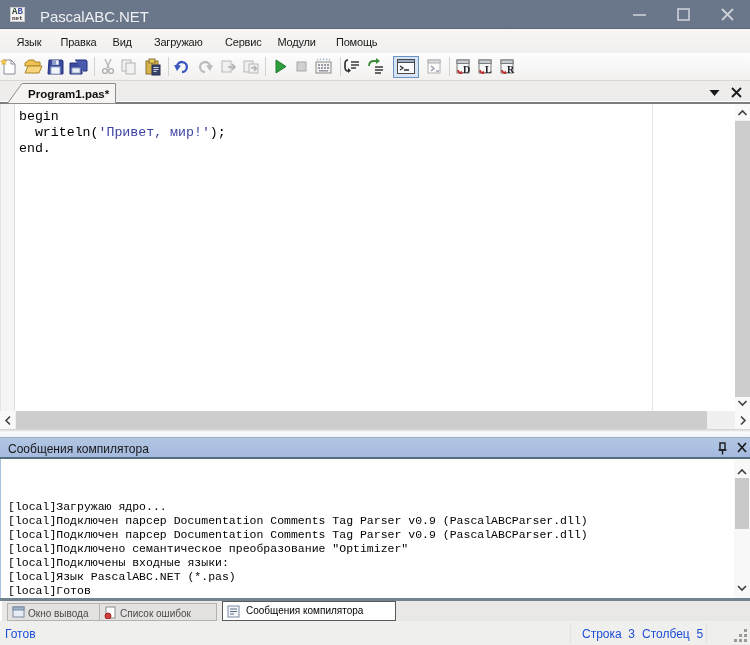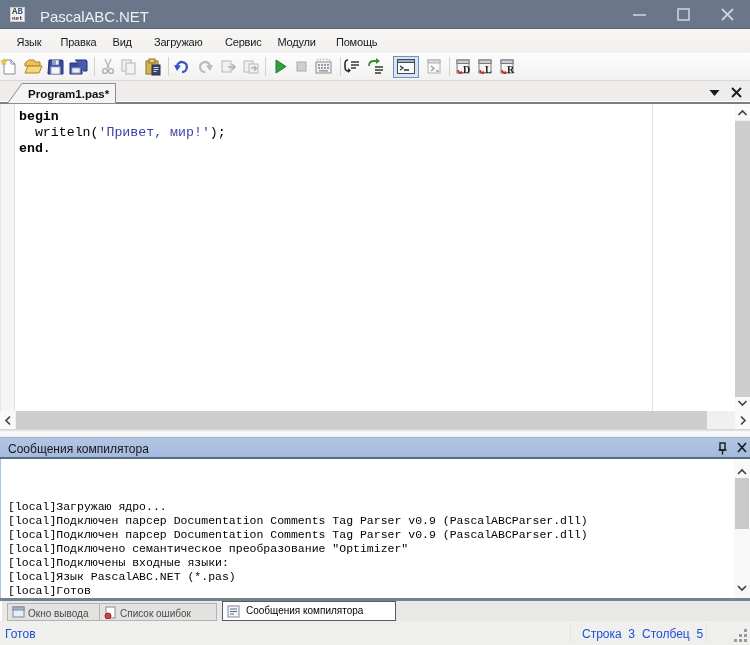--- a/index.html
+++ b/index.html
@@ -28,21 +28,21 @@
 .tstrip .lines { position:absolute; left:0; bottom:0; width:750px; height:3px; background:#fff; border-bottom:2px solid #7d7d7d; }
 .dtab { position:absolute; left:7px; top:2px; width:110px; height:21px; }
 .dtab svg { position:absolute; left:0; top:0; }
 .dtab .lbl { position:absolute; left:21px; top:4.5px; font-size:11.5px; font-weight:bold; color:#101010; }
 
 
 .editor { left:0; top:104px; width:750px; height:307px; background:#fff; border-left:1px solid #e4e4e4; }
 .gutter { left:1px; top:104px; width:14px; height:307px; background:#f5f5f5; border-right:1px solid #dedede; }
 .marginline { left:652px; top:104px; width:1px; height:307px; background:#e3e3e3; }
 .code { left:19px; top:109px; font-family:"Liberation Mono", monospace; font-size:13.25px; line-height:16px; color:#000; white-space:pre; }
-.code .kw { font-weight:bold; }
+.code .kw { font-weight:normal; }
 .code .str { color:#3c42a5; }
 
 
 .vscroll { left:735px; top:104px; width:15px; height:307px; background:#f0f0f0; }
 .vthumb { position:absolute; left:0; top:17px; width:15px; height:276px; background:#cdcdcd; }
 .hscroll { left:0; top:411px; width:750px; height:18px; background:#f0f0f0; }
 .hthumb { position:absolute; left:16px; top:0; width:691px; height:18px; background:#cdcdcd; }
 
 
 .split { left:0; top:429px; width:750px; height:8px; background:linear-gradient(#cfcdcb 0px, #fbfbfb 3px, #eef2f8 8px); }

